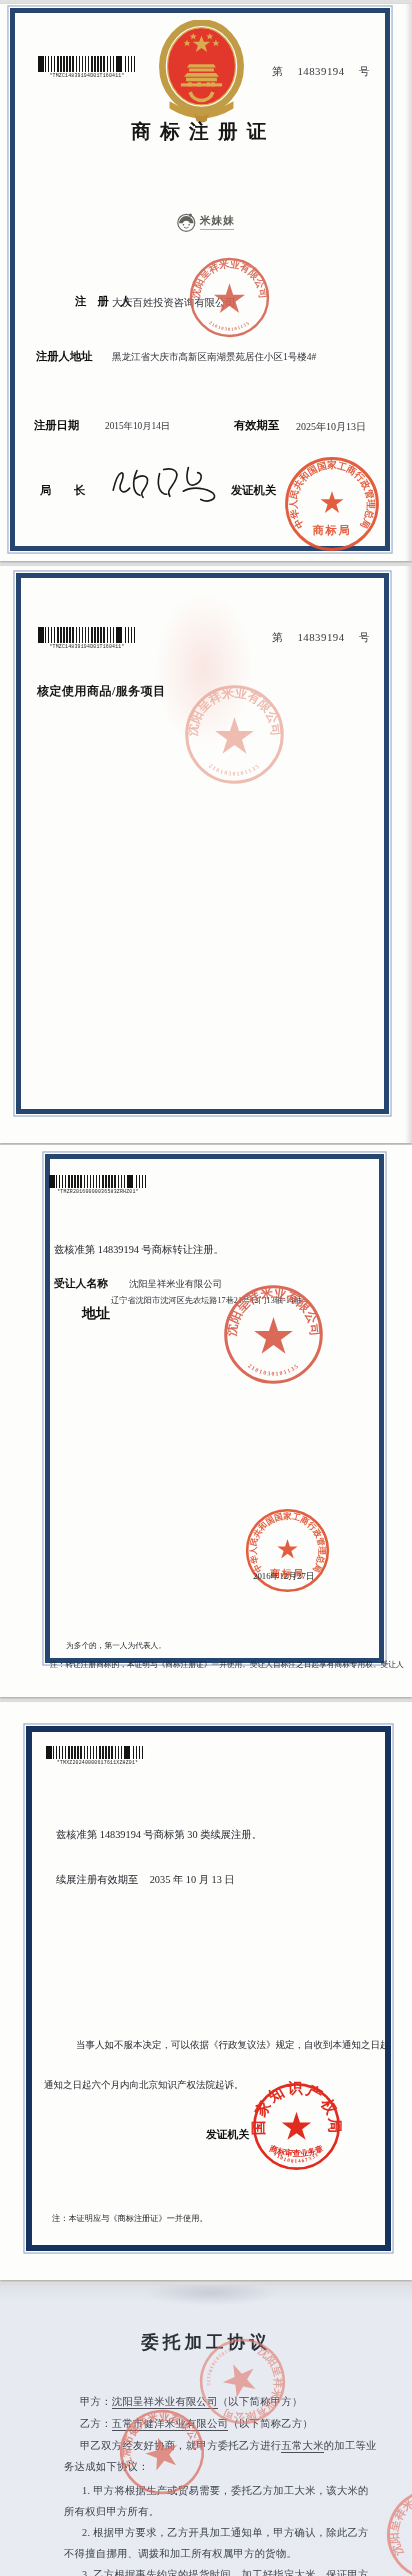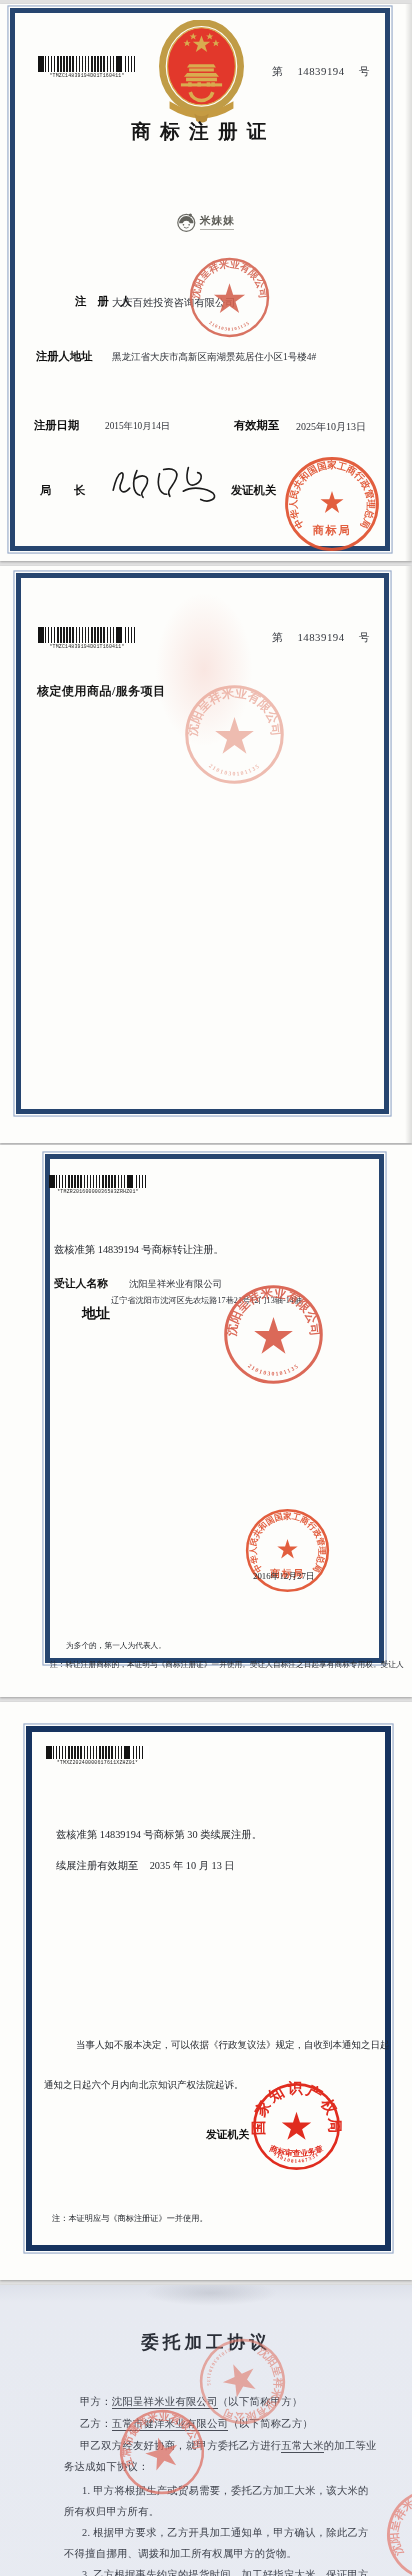--- a/index.html
+++ b/index.html
@@ -218,21 +218,21 @@
     <div class="frame" style="left:26px;top:24px;width:353px;height:513px;border-width:6.7px;border-color:#16335f;"></div>
 
     <div class="barcode" style="left:46px;top:44px;width:103px;">
       <div class="bc-bars" style="height:13.4px;"></div>
       <div class="bc-text">*TMXZ20240000617611XZHZ01*</div>
     </div>
 
 
     <div class="val abs" style="left:56px;top:126px;font-size:10.3px;color:#23262c;">兹核准第 14839194 号商标第 30 类续展注册。</div>
 
-    <div class="abs" style="left:56px;top:157px;white-space:nowrap;">
+    <div class="abs" style="left:56px;top:171px;white-space:nowrap;">
       <span class="val" style="font-size:10.3px;color:#23262c;">续展注册有效期至</span>
       <span class="val" style="font-size:10.3px;color:#23262c;margin-left:9.3px;">2035 年 10 月 13 日</span>
     </div>
 
     <div class="note abs" style="left:76px;top:337px;font-size:9.5px;">当事人如不服本决定，可以依据《行政复议法》规定，自收到本通知之日起</div>
     <div class="note abs" style="left:44px;top:377px;font-size:9.5px;">通知之日起六个月内向北京知识产权法院起诉。</div>
 
     <div class="lbl abs" style="left:206px;top:426px;font-size:10.8px;">发证机关</div>
     <div class="seal" style="left:251px;top:379px;width:91px;height:91px;opacity:.95;"><svg viewBox="0 0 220 220" width="100%" height="100%">
           <circle cx="110" cy="110" r="102" fill="none" stroke="#df2114" stroke-width="6.5"></circle>

